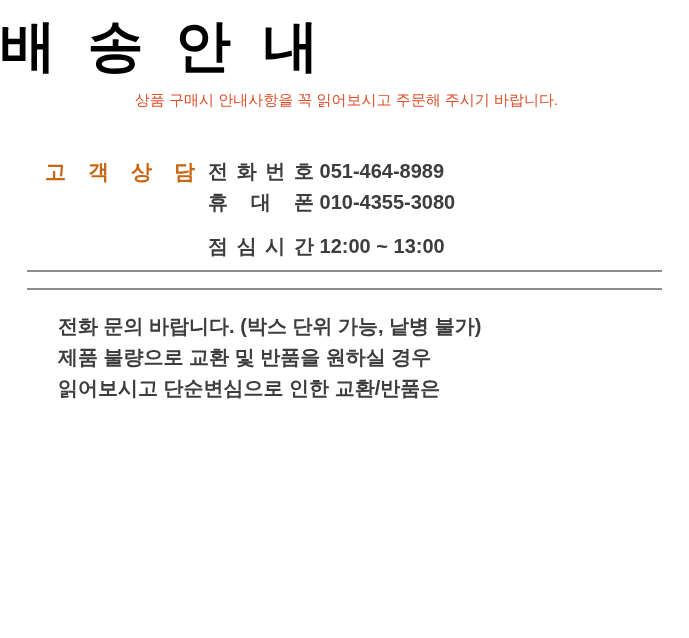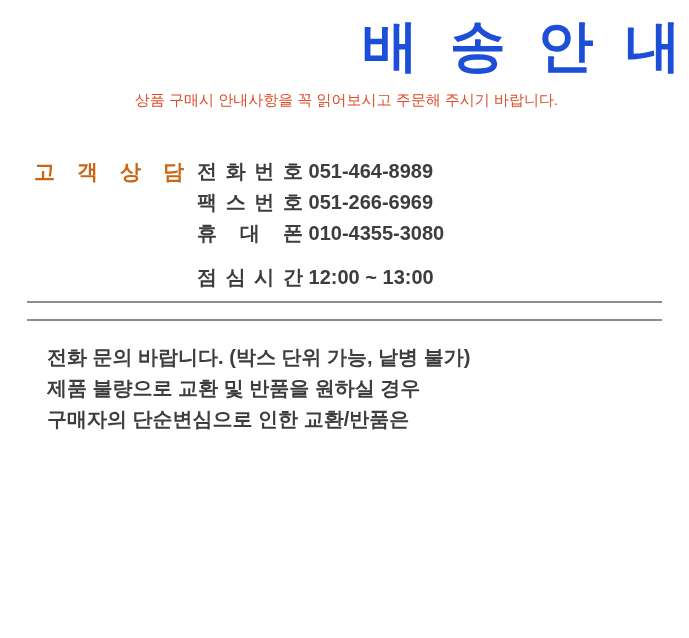--- a/index.html
+++ b/index.html
@@ -17,42 +17,43 @@
   }
   .page {
     position: relative;
     width: 689px;
     height: 638px;
     background: #ffffff;
   }
   
   .page-title {
     margin: 8px 0 0 0;
-    text-align: right;
+    text-align: left;
     font-size: 56px;
     line-height: 76px;
     font-weight: 700;
     letter-spacing: 8px;
-    color: #1d4ed8;
+    color: #000000;
     white-space: nowrap;
   }
   .page-subtitle {
     margin: 6px 0 0 4px;
     text-align: center;
     font-size: 15px;
     line-height: 20px;
     font-weight: 400;
     color: #dd4c27;
   }
   
   .section {
     display: flex;
     align-items: flex-start;
     padding-left: 34px;
     padding-right: 20px;
+    margin-left: 11px;
   }
   .section-customer { margin-top: 46px; }
   .section-deadline { margin-top: 18px; }
   .section-exchange { margin-top: 21px; }
   .section-label {
     flex: 0 0 150px;
     width: 150px;
     font-size: 21px;
     line-height: 31px;
     font-weight: 700;
@@ -96,41 +97,37 @@
   <p class="page-subtitle">상품 구매시 안내사항을 꼭 읽어보시고 주문해 주시기 바랍니다.</p>
 
   <div class="section section-customer">
     <div class="section-label">고 객 상 담</div>
     <div class="section-body">
       <div class="field-row">
         <span class="field-label">전 화 번 호</span>
         <span class="field-value">051-464-8989</span>
       </div>
       <div class="field-row">
-        <span class="field-label">팩 스 번 호</span>
-        <span class="field-value">051-266-6969</span>
-      </div>
-      <div class="field-row">
         <span class="field-label">휴 대 폰</span>
         <span class="field-value">010-4355-3080</span>
       </div>
       <div class="row-spacer"></div>
       <div class="field-row">
         <span class="field-label">점 심 시 간</span>
         <span class="field-value">12:00 ~ 13:00</span>
       </div>
     </div>
   </div>
 
   <hr class="divider">
 
 
   <hr class="divider divider-2">
 
   <div class="section section-exchange">
     <div class="section-body">
       <div class="text-line">전화 문의 바랍니다. (박스 단위 가능, 낱병 불가)</div>
       <div class="text-line">제품 불량으로 교환 및 반품을 원하실 경우</div>
-      <div class="text-line">구매자의 단순변심으로 인한 교환/반품은</div>
+      <div class="text-line">읽어보시고 단순변심으로 인한 교환/반품은</div>
     </div>
   </div>
 
 </div>
 
 </body></html>

